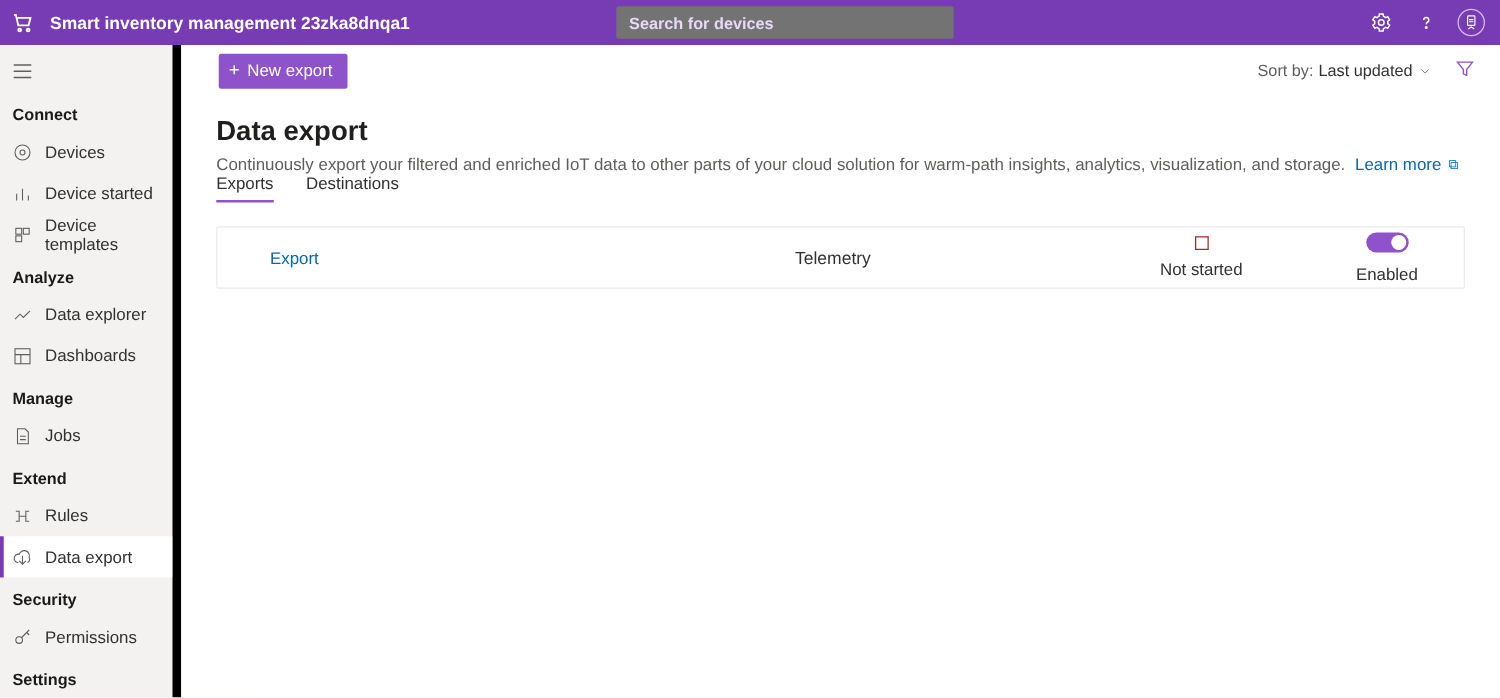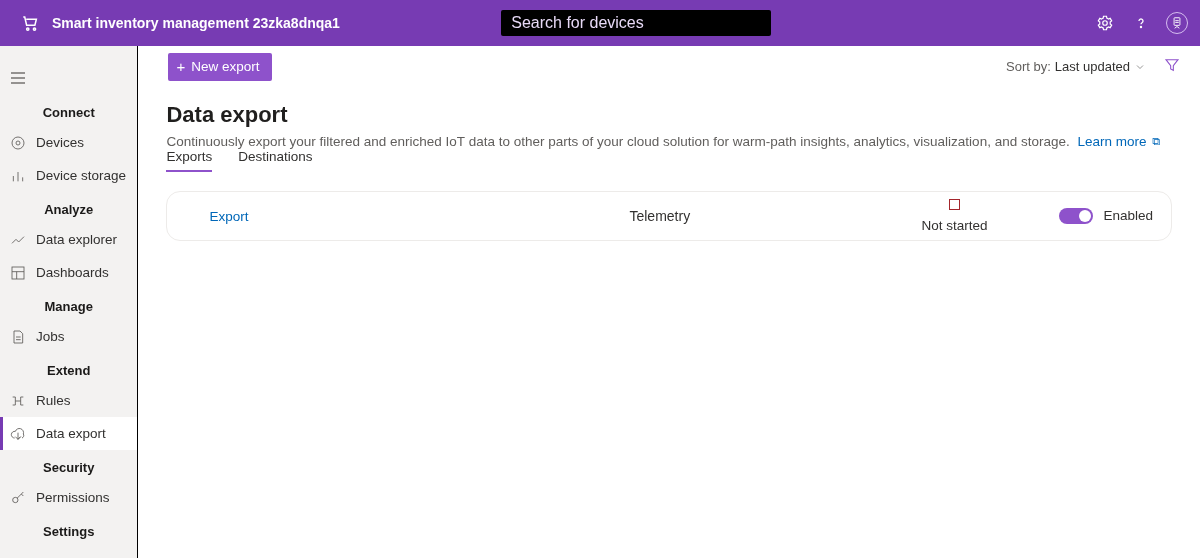--- a/index.html
+++ b/index.html
@@ -1,31 +1,31 @@
 <!DOCTYPE html>
 <html><head>
 <meta charset="utf-8">
 <style>
   * { box-sizing: border-box; margin: 0; padding: 0; }
   html, body { width: 1200px; height: 558px; font-family: "Segoe UI", Arial, sans-serif; font-size: 14px; color: #323130; background: #faf9f8; overflow: hidden; }
   
-  .topbar { height: 46px; background: #773bb3; display: flex; align-items: center; color: #fff; padding: 0 12px 0 12px; }
+  .topbar { height: 36px; background: #773bb3; display: flex; align-items: center; color: #fff; padding: 0 12px 0 0; }
   .topbar .cart { width: 36px; height:36px; display:flex; align-items:center; justify-content:center; }
   .topbar .title { font-size: 14px; font-weight: 600; margin-left: 4px; white-space: nowrap; }
   .topbar .search-wrap { margin-left: auto; margin-right: auto; }
-  .topbar .search { width: 270px; height: 26px; background: #000000; border: none; border-radius: 2px; color: #fff; padding: 0 10px; font-size: 16px; outline: none; }
+  .topbar .search { width: 270px; height: 26px; background: #737373; border: none; border-radius: 2px; color: #fff; padding: 0 10px; font-size: 13px; outline: none; font-weight: bold; }
   .topbar .search::placeholder { color: #e8daf7; }
   .topbar .right-icons { display:flex; align-items:center; gap: 14px; margin-left:auto }
   .topbar .ico-btn { width: 22px; height: 22px; display:flex; align-items:center; justify-content:center; cursor:pointer; }
   .topbar .avatar { width: 22px; height: 22px; border:1px solid #d6bdf0; border-radius: 50%; display:flex; align-items:center; justify-content:center; }
   .topbar svg { stroke: #fff; }
   
   .body { display:flex; height: calc(558px - 36px); }
   
-  .sidebar { width: 145px; background:#f3f2f1; border-right: 1px solid #000000; display:flex; flex-direction:column; padding-top: 15px; overflow: hidden; text-align: center; }
+  .sidebar { width: 145px; background:#f3f2f1; border-right: 7px solid #000000; display:flex; flex-direction:column; padding-top: 4px; overflow: hidden; }
   .menu-btn { height: 34px; display:flex; align-items:center; padding-left: 10px; cursor:pointer; }
   .section-hdr { font-size: 13px; font-weight:600; color:#1b1a19; padding: 10px 10px 6px 10px; }
   .nav-item { height: 33px; display:flex; align-items:center; padding-left: 10px; gap: 10px; font-size: 13.5px; color:#323130; cursor:pointer; }
   .nav-item .nicon { width: 16px; height:16px; display:flex; align-items:center; justify-content:center; flex-shrink:0; }
   .nav-item.active { background:#fff; position:relative; }
   .nav-item.active::before { content:""; position:absolute; left:0; top:0; bottom:0; width:3px; background:#773bb3; }
   
   .main { flex:1; background:#fff; display:flex; flex-direction:column; }
   .toolbar { height: 42px; display:flex; align-items:center; padding: 0 20px 0 12px; border-bottom: 1px solid transparent; }
   .new-btn { height: 28px; background:#8e52cb; color:#fff; border:none; border-radius:2px; display:flex; align-items:center; padding: 0 12px 0 8px; gap:6px; font-size:13.5px; cursor:pointer; margin-left: 18px;}
@@ -36,27 +36,27 @@
   .content { padding: 8px 28px 0 28px; }
   .page-title { font-size: 22px; font-weight:600; color:#201f1e; margin-top: 6px; }
   .page-desc { font-size: 13.5px; color:#605e5c; margin-top: 6px; }
   .learn-more { color:#0067b8; text-decoration:none; margin-left:4px; cursor:pointer; }
   .learn-more .ext { font-size: 11px; vertical-align: 1px; margin-left:2px; }
   .tabs { display:flex; gap: 26px; margin-top: 0; border-bottom: 1px solid transparent; }
   .tab { font-size: 13.5px; padding-bottom: 8px; cursor:pointer; position:relative; color:#323130;}
   .tab.active { font-weight:500; }
   .tab.active::after { content:""; position:absolute; left:0; right:0; bottom:0; height:2px; background:#8e52cb; }
   
-  .card { margin-top: 18px; border:1px solid #edebe9; border-radius:14px; background:#fff;padding-left:24px; }
+  .card { margin-top: 18px; border:1px solid #edebe9; border-radius:2px; background:#fff;padding-left:24px; }
   .row { display:flex; align-items:center; height: 48px; padding: 0 18px; }
   .cell { flex:1; display:flex; flex-direction:column; justify-content:center; }
   .cell.name { flex:0 0 420px; }
   .cell.type { flex:0 0 220px; }
   .cell.status { flex:0 0 210px; flex-direction:column; align-items:center; gap:8px; font-size:13.5px; color:#323130;}
-  .cell.enable { flex:1; display:flex; flex-direction:row; justify-content:flex-end; gap:10px; font-size:13.5px;}
+  .cell.enable { flex:1; display:flex; flex-direction:column; align-items:center; justify-content:flex-end; gap:10px; font-size:13.5px;}
   .link { color:#0067b8; font-size:13.5px; cursor:pointer; }
   .type-line1 { font-size: 14px; font-weight:400; }
   .type-line2 { font-size: 13px; color:#605e5c; margin-top:2px;}
   .status-box { width: 11px; height: 11px; border: 1.5px solid #a4262c; }
   
   .toggle { width: 34px; height: 16px; background:#8e52cb; border-radius: 10px; position:relative; cursor:pointer; }
   .toggle .knob { position:absolute; right:2px; top:2px; width:12px; height:12px; background:#fff; border-radius:50%; }
   svg.icon-stroke { stroke:#605e5c; stroke-width:1.3; fill:none; }
 </style>
 </head>
@@ -119,21 +119,31 @@
       <span>Devices</span>
     </div>
     <div class="nav-item">
       <span class="nicon">
           <svg class="icon-stroke" width="16" height="16" viewBox="0 0 24 24">
             <line x1="5" y1="20" x2="5" y2="12"></line>
             <line x1="12" y1="20" x2="12" y2="6"></line>
             <line x1="19" y1="20" x2="19" y2="14"></line>
           </svg>
         </span>
-      <span>Device storage</span>
+      <span>Device started</span>
+    </div>
+    <div class="nav-item">
+      <span class="nicon">
+          <svg class="icon-stroke" width="16" height="16" viewBox="0 0 24 24">
+            <rect x="4" y="4" width="7" height="7"></rect>
+            <rect x="13" y="4" width="7" height="7"></rect>
+            <rect x="4" y="13" width="7" height="7"></rect>
+          </svg>
+        </span>
+      <span>Device templates</span>
     </div>
 
     <div class="section-hdr">Analyze</div>
     <div class="nav-item">
       <span class="nicon">
           <svg class="icon-stroke" width="16" height="16" viewBox="0 0 24 24">
             <polyline points="3,17 9,11 13,15 21,7"></polyline>
           </svg>
         </span>
       <span>Data explorer</span>

